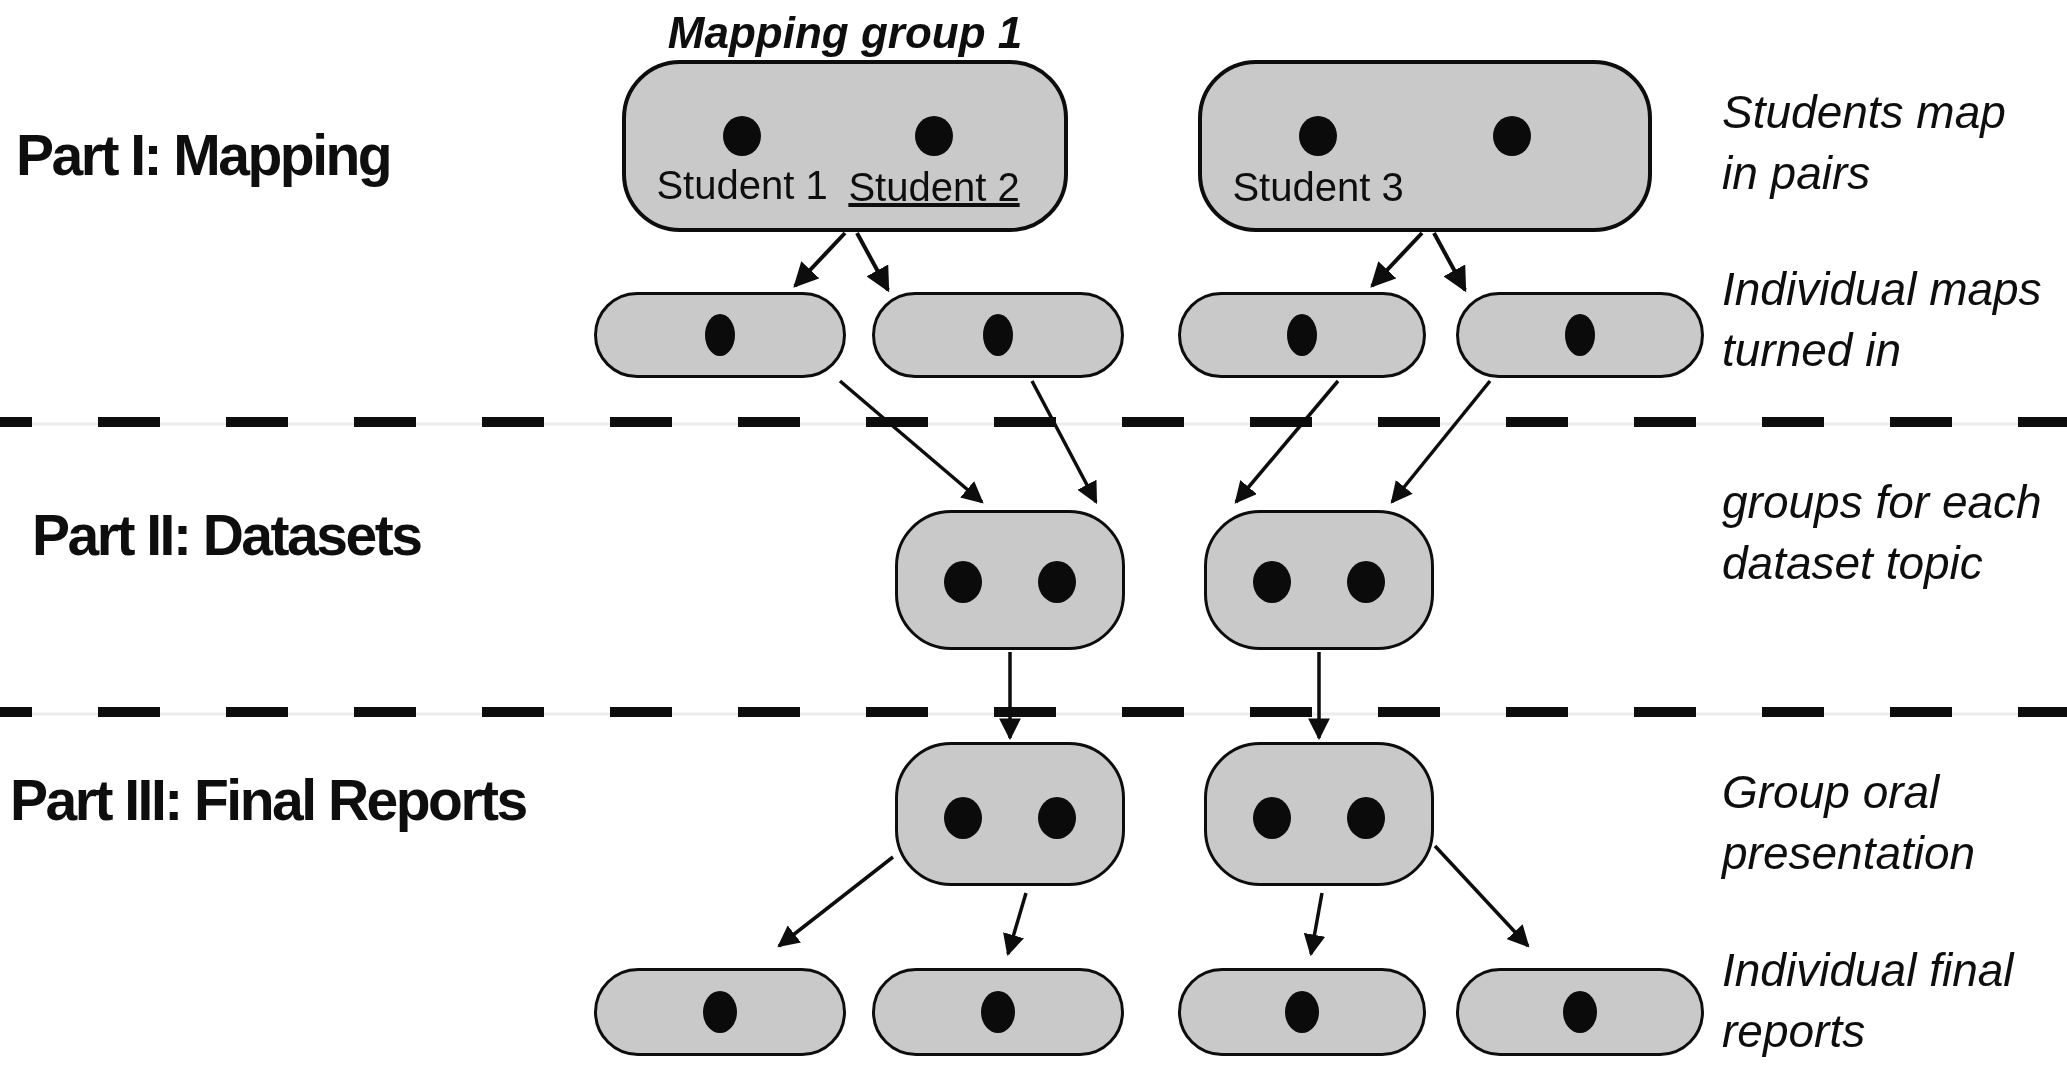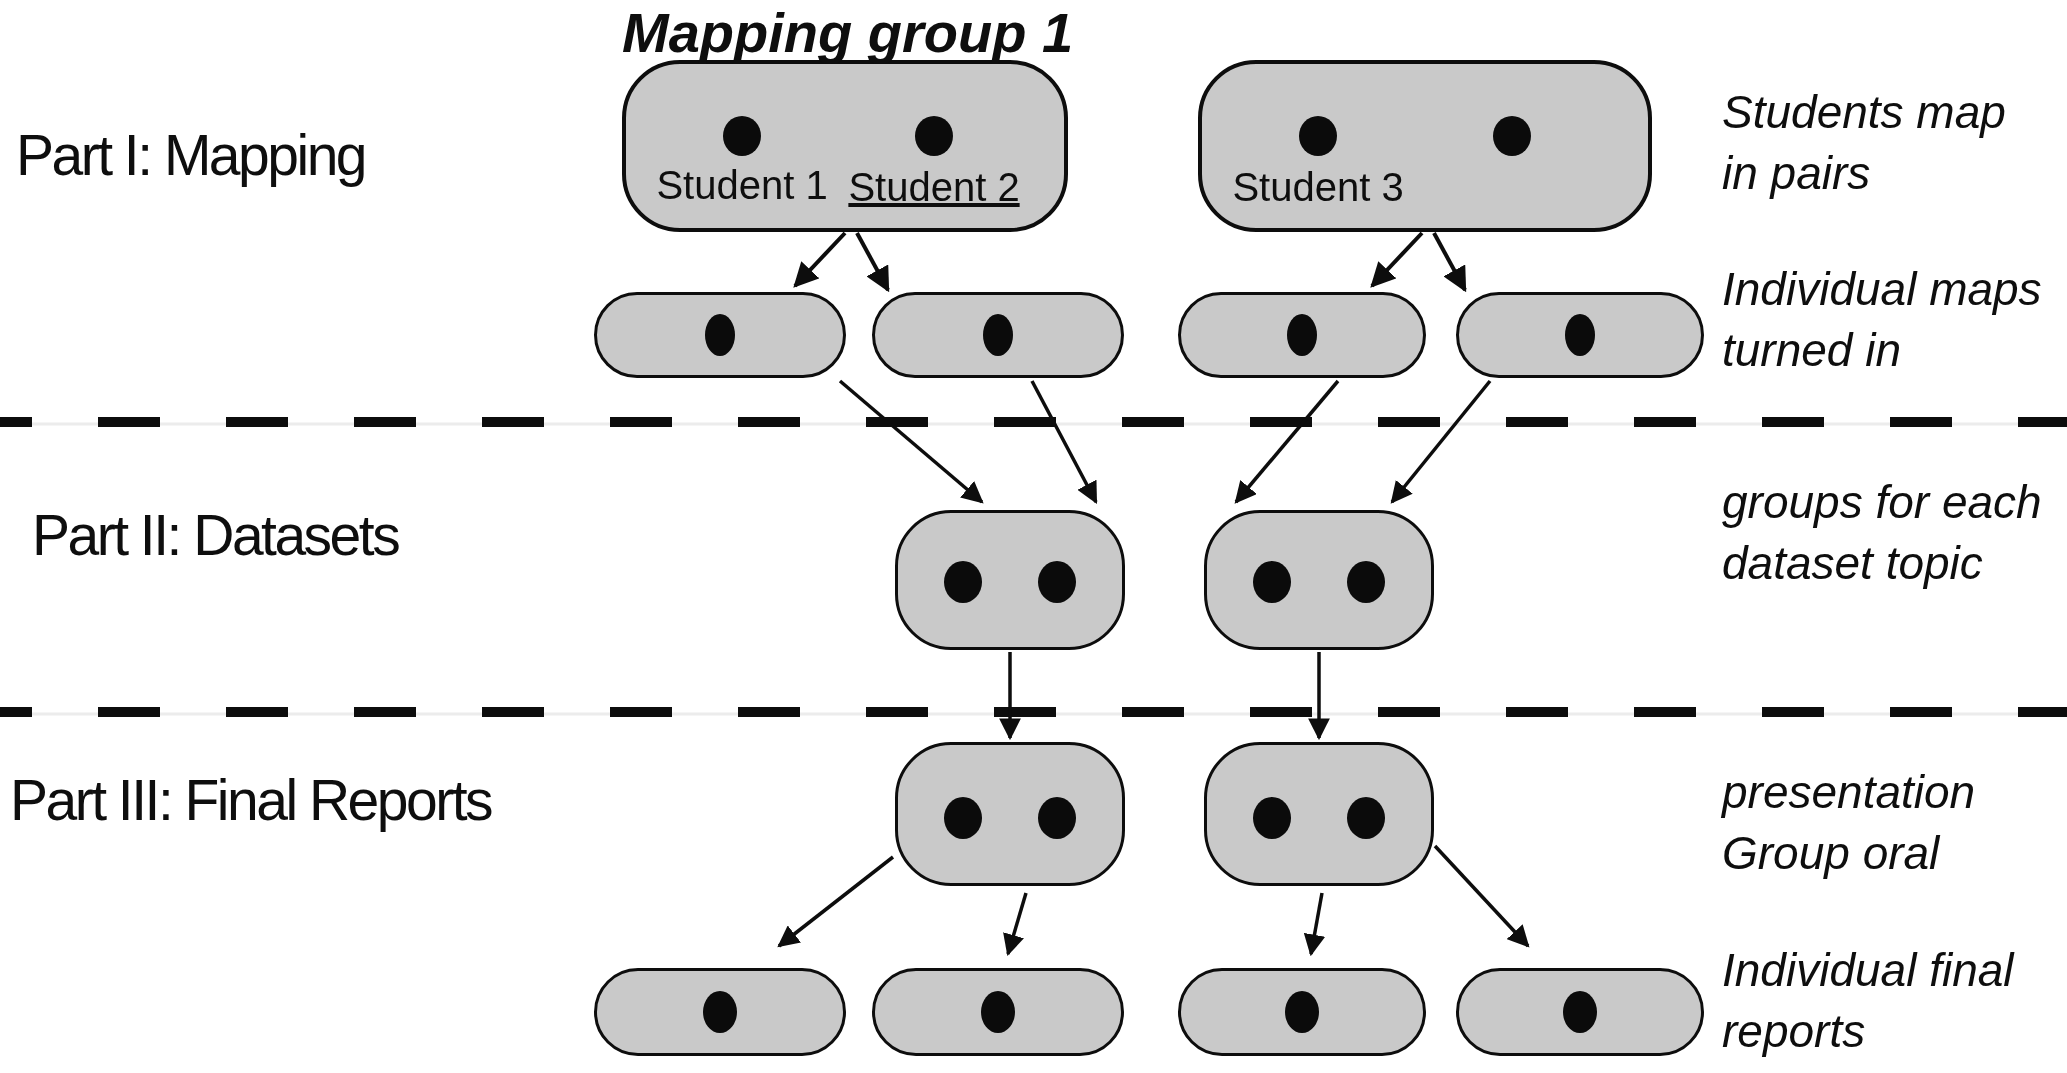--- a/index.html
+++ b/index.html
@@ -30,32 +30,32 @@
   .box.mid{border-width:3.5px;border-radius:56px;}
   .box.pill{border-width:3px;border-radius:46px;}
   .dot{
     position:absolute;
     background:var(--dot);
     border-radius:50%;
     z-index:3;
   }
   .part-label{
     position:absolute;
-    font-weight:normal;
+    font-weight:bold;
     font-size:57px;
     letter-spacing:-2.5px;
     line-height:66px;
     white-space:nowrap;
     z-index:4;
   }
   .group-title{
     position:absolute;
     font-weight:bold;
     font-style:italic;
-    font-size:56px;
+    font-size:44px;
     line-height:54px;
     text-align:center;
     white-space:nowrap;
     z-index:4;
   }
   .student-label{
     position:absolute;
     font-size:40px;
     line-height:48px;
     text-align:center;
@@ -178,21 +178,21 @@
   </div>
   <div class="caption" style="top:259px;">
     <div>Individual maps</div>
     <div>turned in</div>
   </div>
   <div class="caption" style="top:472px;">
     <div>groups for each</div>
     <div>dataset topic</div>
   </div>
   <div class="caption" style="top:762px;">
+    <div>Group oral</div>
     <div>presentation</div>
-    <div>Group oral</div>
   </div>
   <div class="caption" style="top:940px;">
     <div>Individual final</div>
     <div>reports</div>
   </div>
 
 </div>
 
 </body></html>

